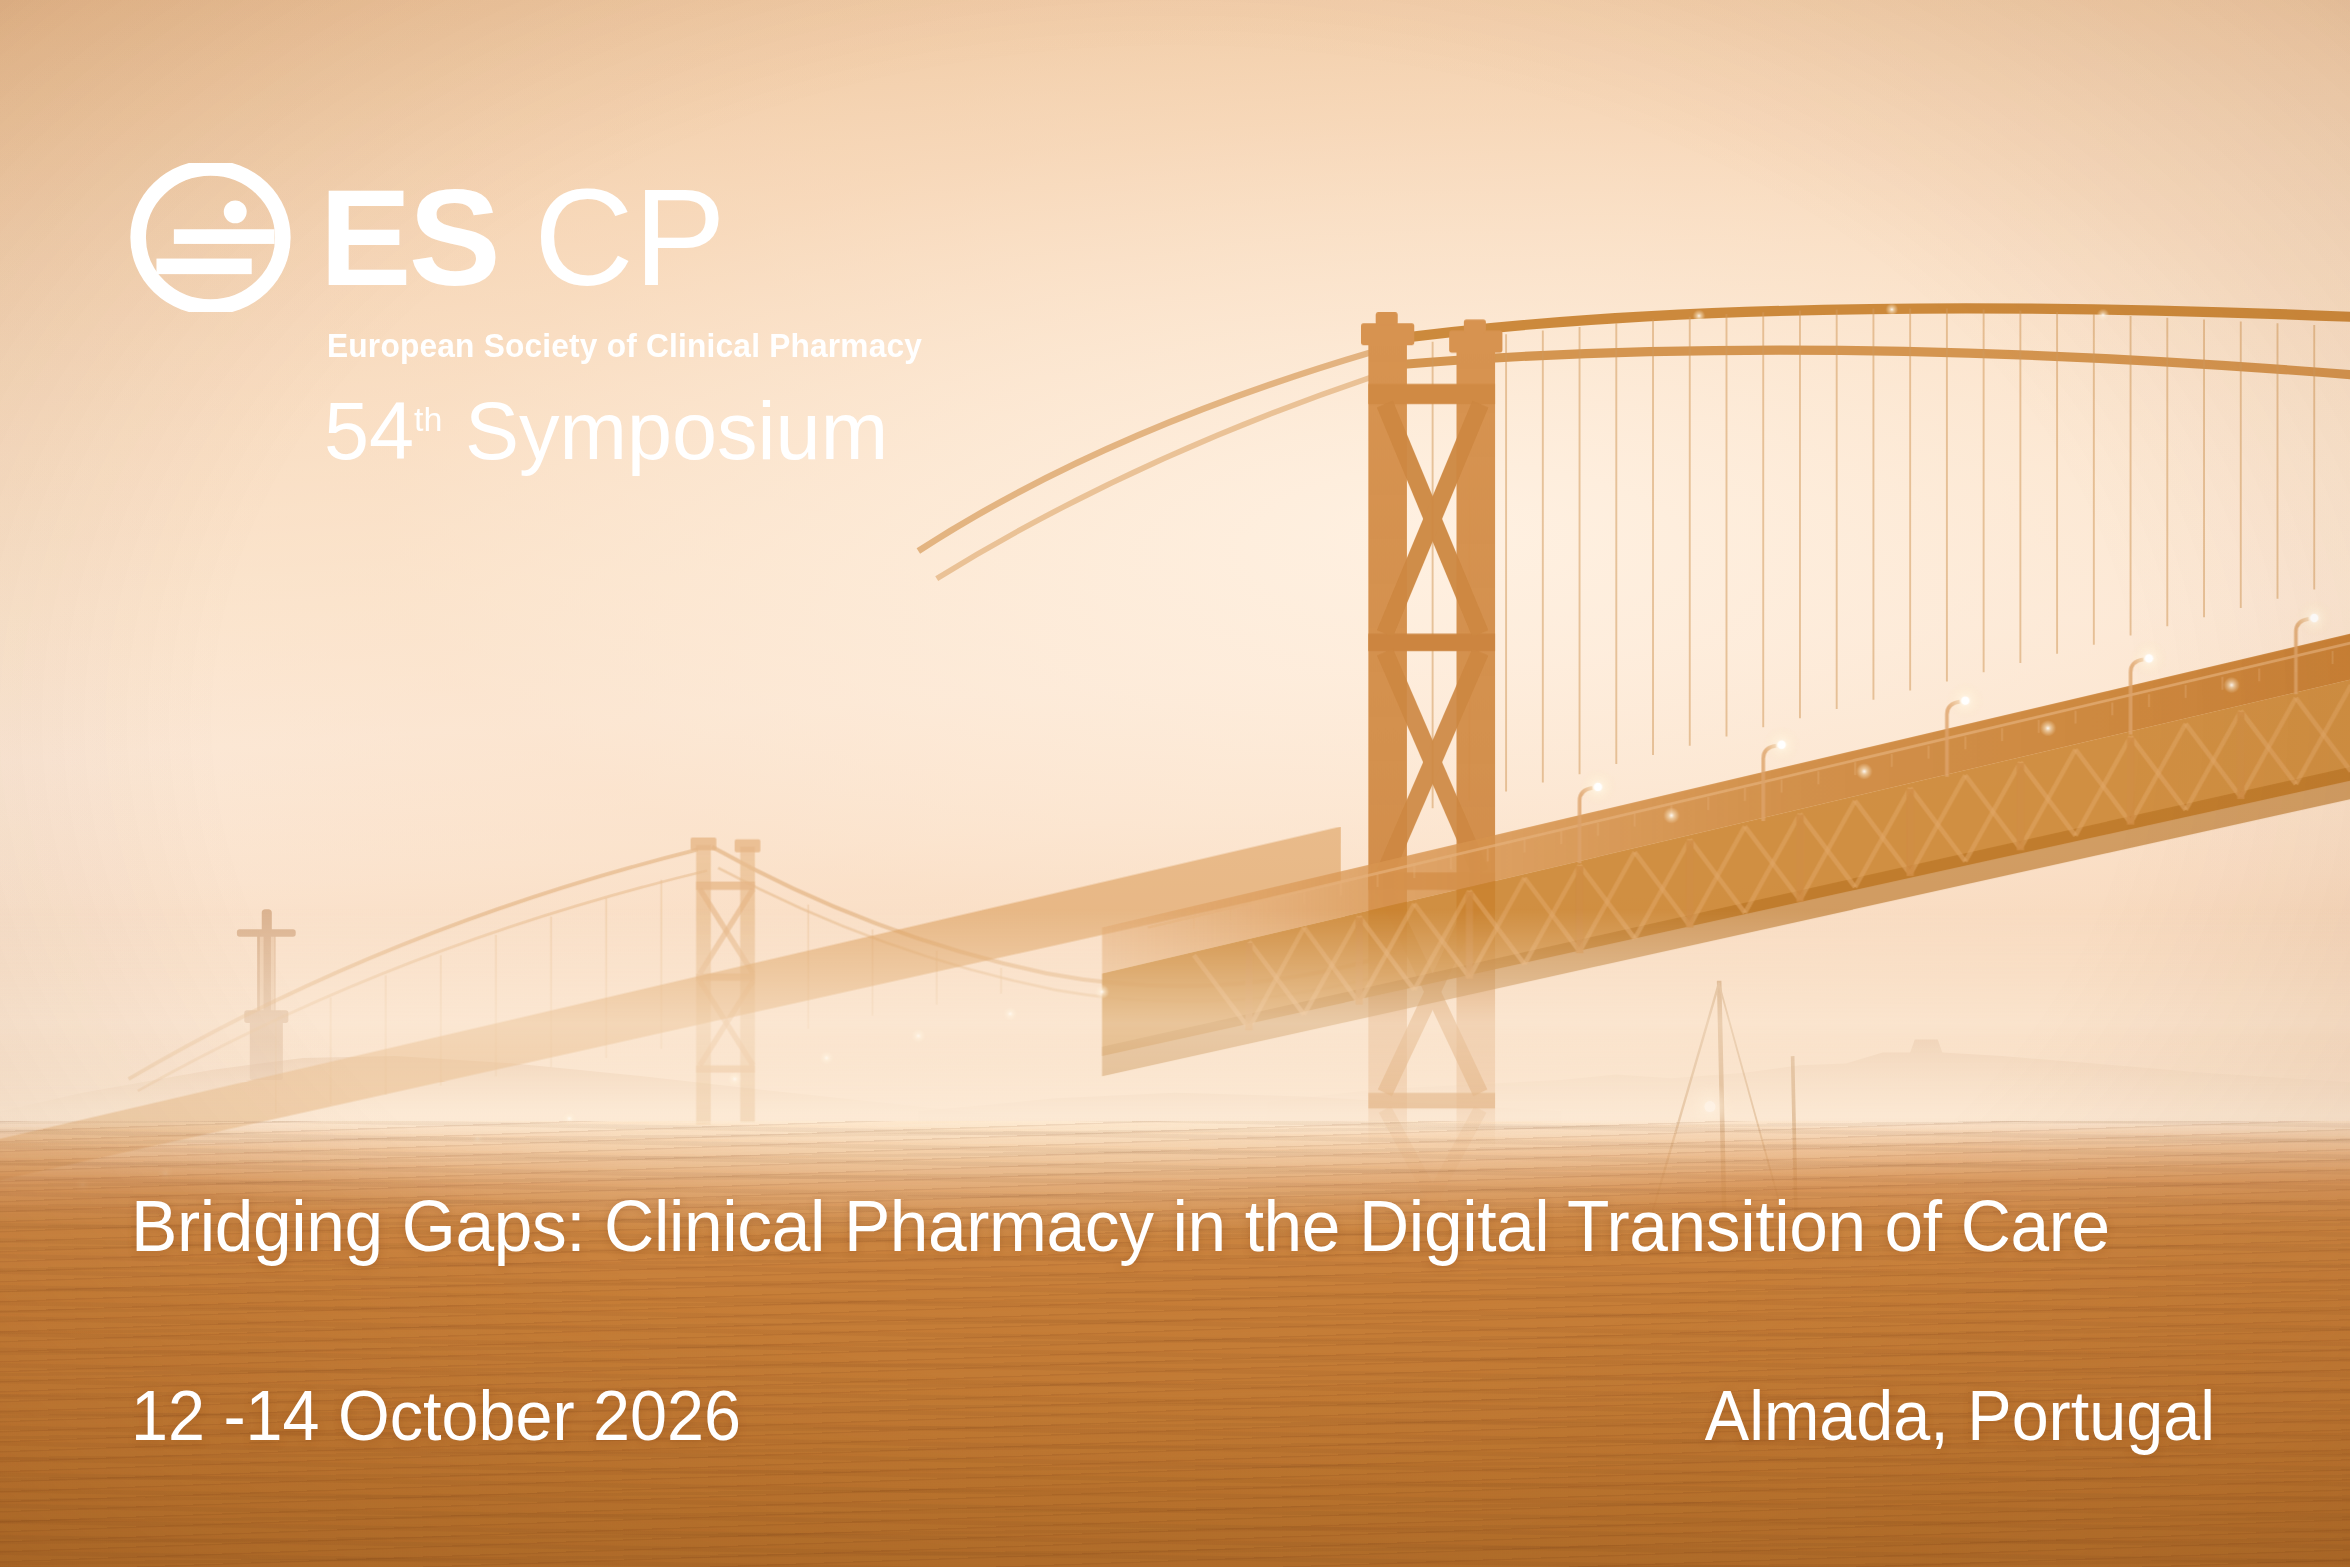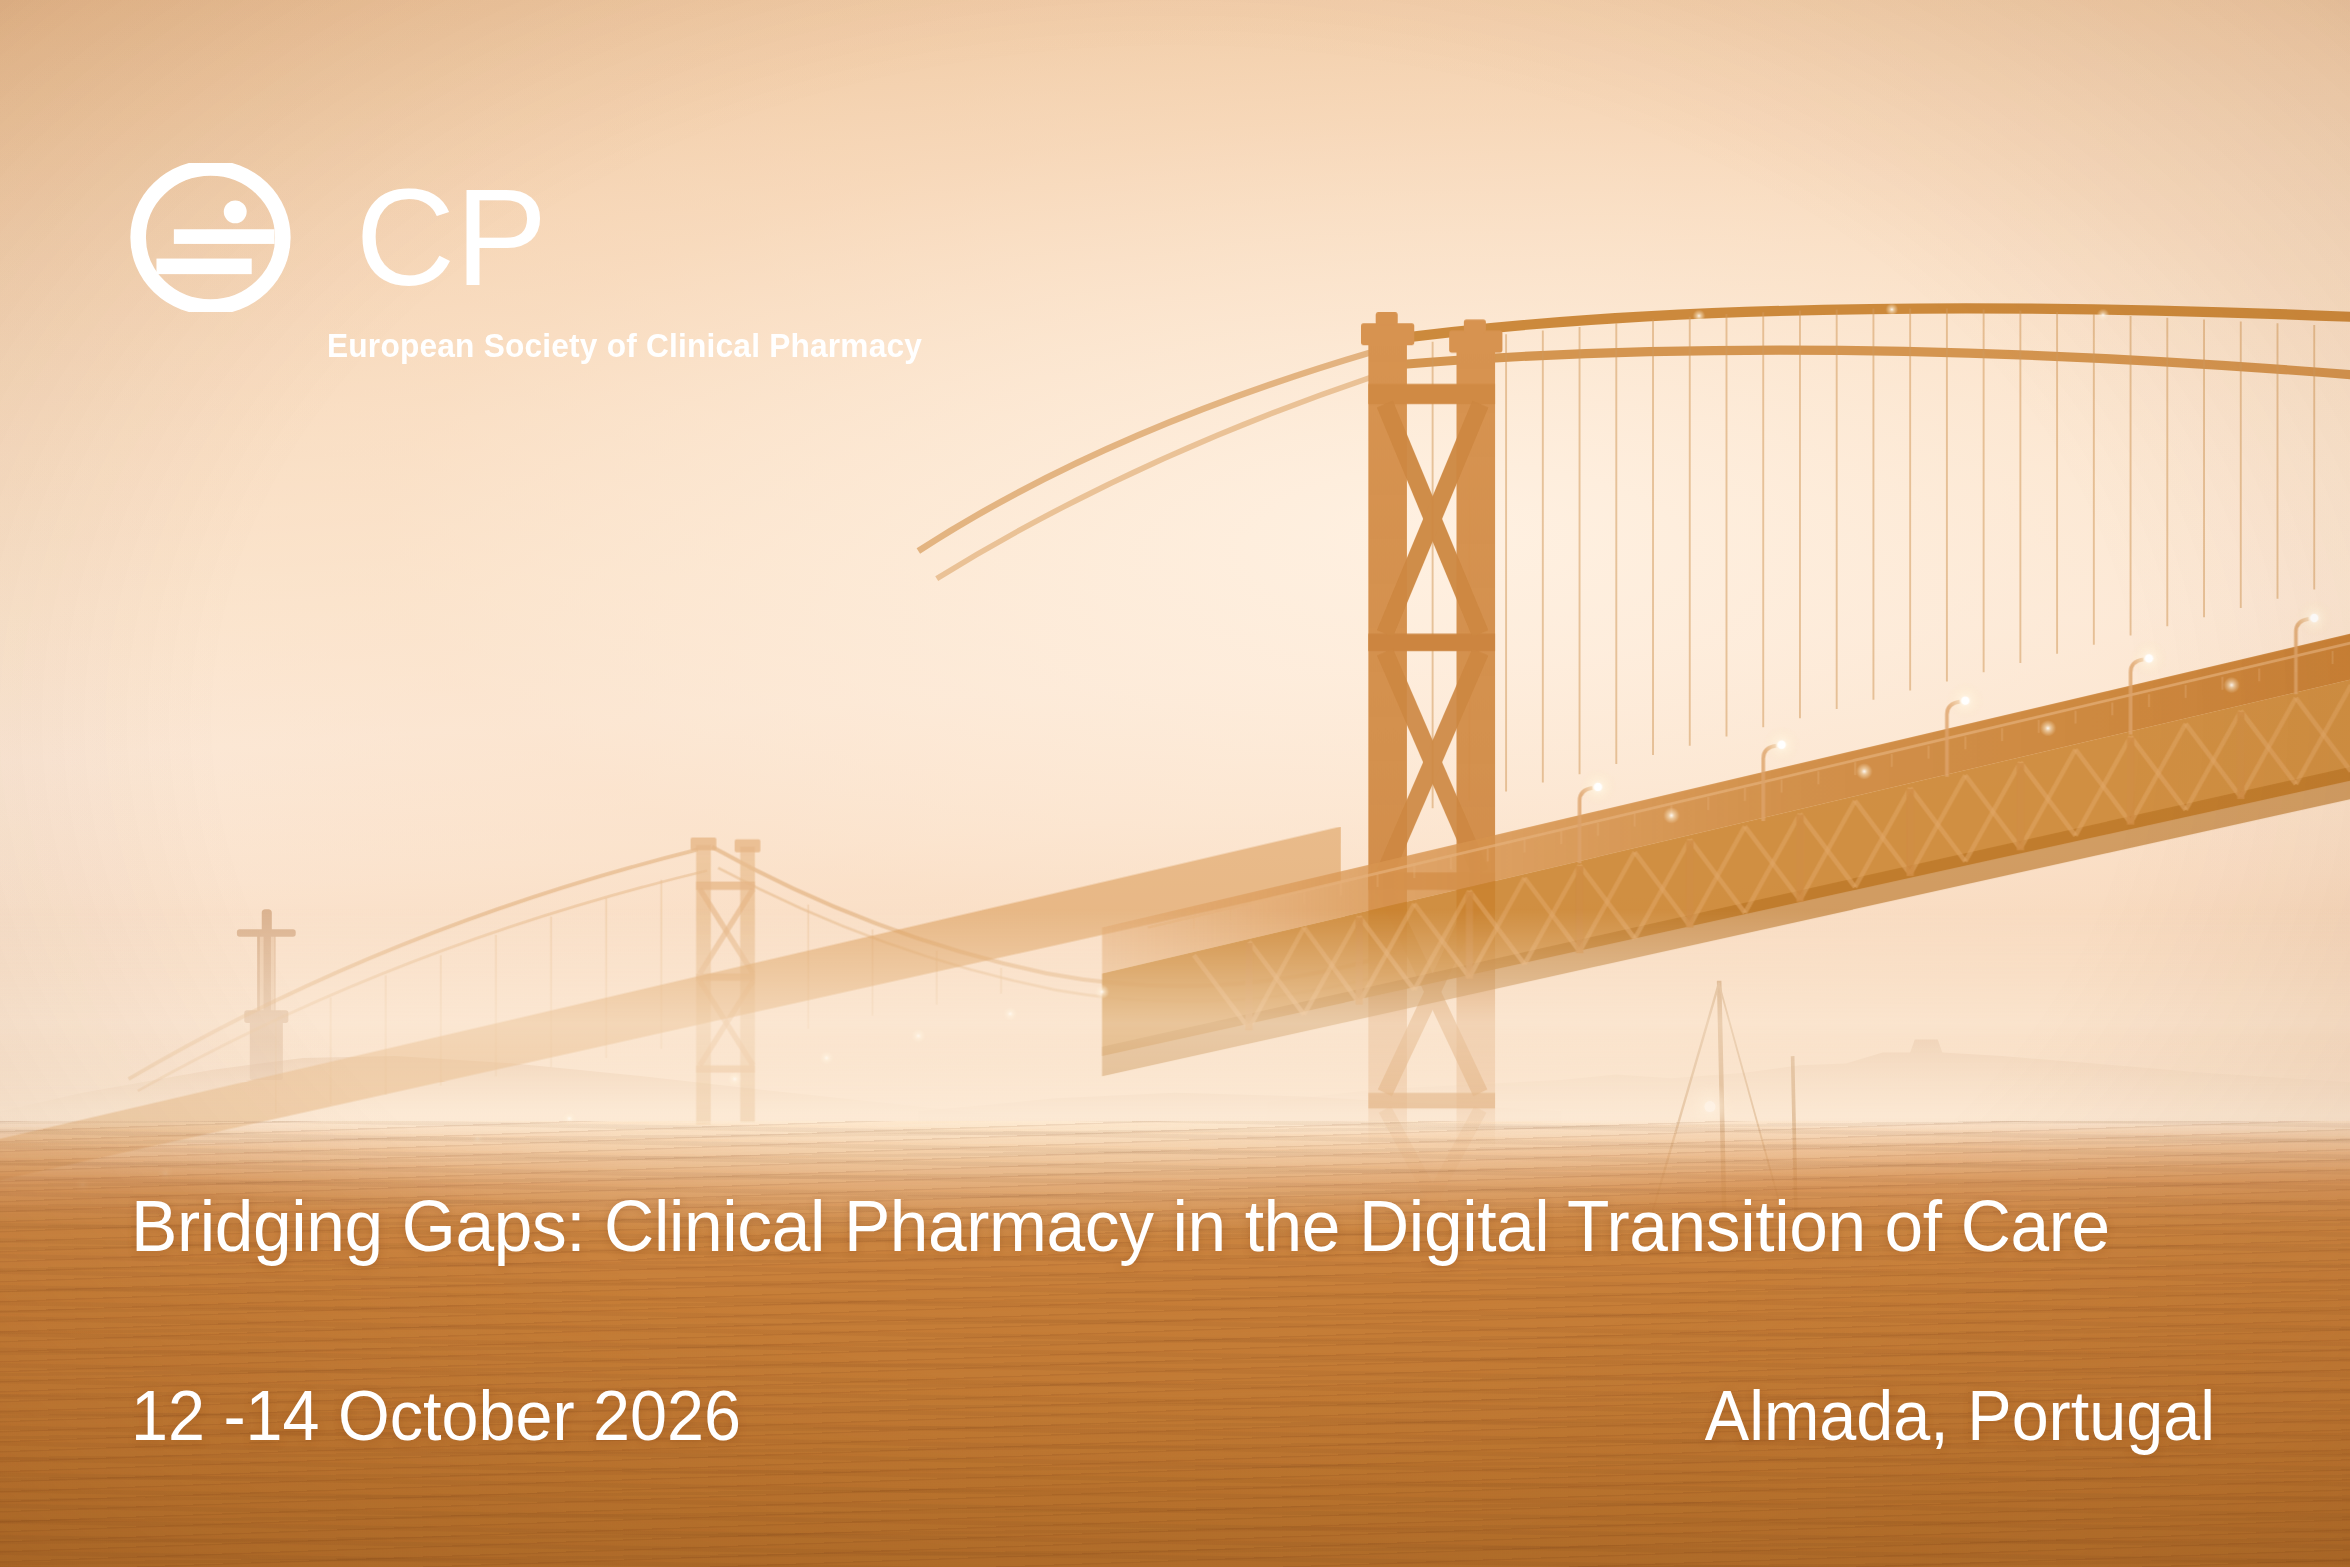--- a/index.html
+++ b/index.html
@@ -525,24 +525,26 @@
 
         <rect x="49" y="72" width="110" height="16" fill="#ffffff"></rect>
 
         <rect x="30" y="104" width="104" height="17" fill="#ffffff"></rect>
 
         <circle cx="116" cy="53" r="12.5" fill="#ffffff"></circle>
 
         <path d="M 150 104 L 178 104 L 178 134 L 150 134 Z" fill="none"></path>
       </svg>
       <div class="logo-word">
+        <span class="wmk-bold">ES</span>
           <span class="wmk-light">CP</span>
       </div>
     </div>
     <div class="logo-tagline">European Society of Clinical Pharmacy</div>
+    <div class="logo-symposium"><span>54</span><sup>th</sup> <span>Symposium</span></div>
   </div>
 
   <div class="tagline-main">Bridging Gaps: Clinical Pharmacy in the Digital Transition of Care</div>
   <div class="date-text">12 -14 October 2026</div>
   <div class="place-text">Almada, Portugal</div>
 
 </div>
 
 
 </body></html>

